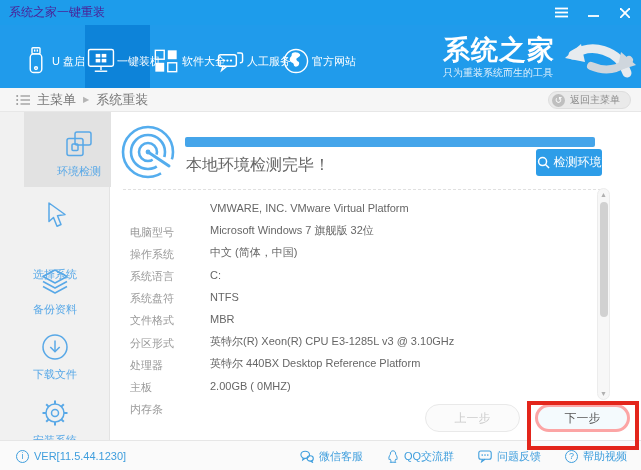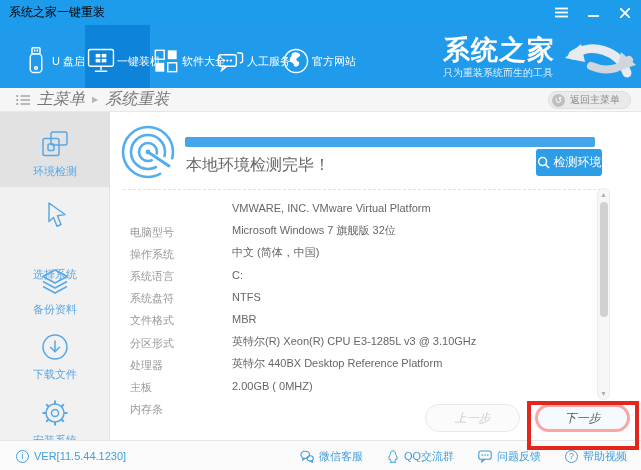--- a/index.html
+++ b/index.html
@@ -2,41 +2,41 @@
 <html><head>
 <meta charset="utf-8">
 <style>
   * { margin:0; padding:0; box-sizing:border-box; }
   html,body { width:641px; height:470px; }
   body { font-family:"Liberation Sans","DejaVu Sans",sans-serif; }
   .screen { position:relative; width:641px; height:470px; background:#fff; overflow:hidden; }
 
   
   .titlebar { position:absolute; left:0; top:0; width:641px; height:25px; background:#1d9ceb; display:flex; align-items:center; }
-  .titlebar .title { color:#000000; font-size:12px; margin-left:9px; }
+  .titlebar .title { color:#4c1d95; font-size:12px; margin-left:9px; }
   .win-controls { position:absolute; right:8px; top:0; height:25px; display:flex; align-items:center; gap:16px; }
   .win-btn { width:16px; height:16px; display:flex; align-items:center; justify-content:center; cursor:pointer; }
 
   
   .nav { position:absolute; left:0; top:25px; width:641px; height:63px; background:#209beb; }
   .nav-items { position:absolute; left:20px; top:0; height:63px; display:flex; }
   .nav-item { width:65px; height:63px; display:flex; flex-direction:row; align-items:center; justify-content:flex-start; padding-top:8px; cursor:pointer; }
   .nav-item.active { background:#0d83d9; }
   .nav-icon { width:34px; height:34px; display:flex; align-items:center; justify-content:center; }
   .nav-label { color:#fff; font-size:11px; margin-top:2px; white-space:nowrap; }
   .logo { position:absolute; right:4px; top:7px; display:flex; align-items:center; }
   .logo-txt { text-align:left; }
   .logo-title { color:#fff; font-size:27px; font-weight:bold; letter-spacing:1px; line-height:30px; }
   .logo-tag { color:#dff0fc; font-size:10px; margin-top:1px; }
   .logo-swoosh { margin-left:2px; }
 
   
   .crumbbar { position:absolute; left:0; top:88px; width:641px; height:24px; background:#f6f6f6; border-bottom:1px solid #e7e7e7; display:flex; align-items:center; }
   .crumb-left { display:flex; align-items:center; margin-left:16px; gap:7px; }
-  .crumb-txt { font-size:16px; color:#777; cursor:pointer;font-style:italic; }
+  .crumb-txt { font-size:13px; color:#777; cursor:pointer; }
   .crumb-sep { font-size:8px; color:#b5b5b5; }
   .back-pill { position:absolute; right:10px; top:3px; height:18px; border-radius:9px; background:#eaeaea; border:1px solid #dedede; display:flex; align-items:center; padding:0 10px 0 3px; gap:5px; cursor:pointer; }
   .back-circ { width:13px; height:13px; border-radius:50%; background:#bfbfbf; color:#fff; font-size:9px; line-height:13px; text-align:center; }
   .back-label { font-size:10px; color:#8a8a8a; }
 
   
   .sidebar { position:absolute; left:0; top:112px; width:110px; height:328px; background:#f1f1f1; border-right:1px solid #e3e3e3; }
   .side-item { position:absolute; left:0; width:110px; display:flex; flex-direction:column; align-items:center; cursor:pointer; }
   .side-item .s-icon { width:30px; height:30px; }
   .side-label { font-size:11px; color:#58a8e7; margin-top:5px; }
@@ -46,31 +46,31 @@
   .main { position:absolute; left:111px; top:112px; width:530px; height:328px; background:#fff; }
   .radar { position:absolute; left:9px; top:12px; }
   .pbar { position:absolute; left:74px; top:25px; width:410px; height:10px; background:#eef5fa; border-radius:2px; overflow:hidden; }
   .pbar-fill { height:100%; background:#45a5ea; }
   .status-text { position:absolute; left:75px; top:43px; font-size:16px; color:#666; }
   .detect-btn { position:absolute; left:425px; top:37px; width:66px; height:27px; background:#2d9de8; border-radius:3px; color:#fff; font-size:12px; display:flex; align-items:center; justify-content:center; gap:4px; cursor:pointer; }
   .dash-sep { position:absolute; left:12px; top:77px; width:478px; border-top:1px dashed #e0e0e0; }
   .info-list { position:absolute; left:19px; top:85px; }
   .info-row { display:flex; height:22.2px; align-items:center; }
   .info-label { width:80px; font-size:11px; color:#999;margin-top:48px; }
-  .info-value { font-size:11px; color:#666;margin-left:22px; }
+  .info-value { font-size:11px; color:#666; }
   .more-dots { position:absolute; left:19px; top:284px; font-size:11px; color:#c0c0c0; letter-spacing:1px; }
 
   
   .scrollbar { position:absolute; left:486px; top:76px; width:13px; height:212px; background:#f7f7f7; border:1px solid #ececec; border-radius:7px; }
   .sb-arrow { position:absolute; left:0; width:11px; text-align:center; font-size:7px; color:#b0b0b0; cursor:pointer; }
   .sb-up { top:2px; } .sb-down { bottom:2px; }
   .sb-thumb { position:absolute; left:1.5px; top:13px; width:8px; height:115px; background:#d1d1d1; border-radius:4px; cursor:pointer; }
 
   
-  .step-btn { position:absolute; top:292px; width:95px; height:28px; border-radius:14px; font-size:12px; display:flex; align-items:center; justify-content:center;font-style:italic; }
+  .step-btn { position:absolute; top:292px; width:95px; height:28px; border-radius:14px; font-size:12px; display:flex; align-items:center; justify-content:center; }
   .prev-btn { left:314px; background:#fbfbfb; border:1px solid #e9e9e9; color:#cccccc; }
   .next-btn { left:424px; background:#f4fafd; border:3px solid #fca5a5; color:#555; cursor:pointer; }
 
   
   .annotation { position:absolute; left:527px; top:401px; width:112px; height:49px; border:4px solid #e3251b; z-index:20; pointer-events:none; }
 
   
   .statusbar { position:absolute; left:0; top:440px; width:641px; height:30px; background:#fafafa; border-top:1px solid #e6e6e6; }
   .version { position:absolute; left:16px; top:0; height:30px; display:flex; align-items:center; gap:5px; color:#3f9edd; font-size:11px; }
   .circle-glyph { width:13px; height:13px; border:1px solid #3f9edd; border-radius:50%; color:#3f9edd; font-size:9px; display:inline-flex; align-items:center; justify-content:center; flex:none; }
@@ -222,21 +222,21 @@
       <span class="crumb-txt">系统重装</span>
     </div>
     <div class="back-pill">
       <span class="back-circ">↺</span>
       <span class="back-label">返回主菜单</span>
     </div>
   </div>
 
   <div class="sidebar">
 
-    <div class="side-item active" style="top:0; height:75px; padding-top:17px;">
+    <div class="side-item active" style="top:0; height:75px; padding-top:17px;margin-left:24px;">
       <span class="s-icon">
         <svg width="30" height="30" viewBox="0 0 30 30" fill="none" stroke="#58a8e7" stroke-width="1.5">
           <rect x="11" y="3" width="16" height="13" rx="2"></rect>
           <rect x="3" y="9.5" width="16" height="17" rx="2"></rect>
           <rect x="8" y="15" width="6" height="6.5" rx="1"></rect>
         </svg>
       </span>
       <span class="side-label">环境检测</span>
     </div>
 

